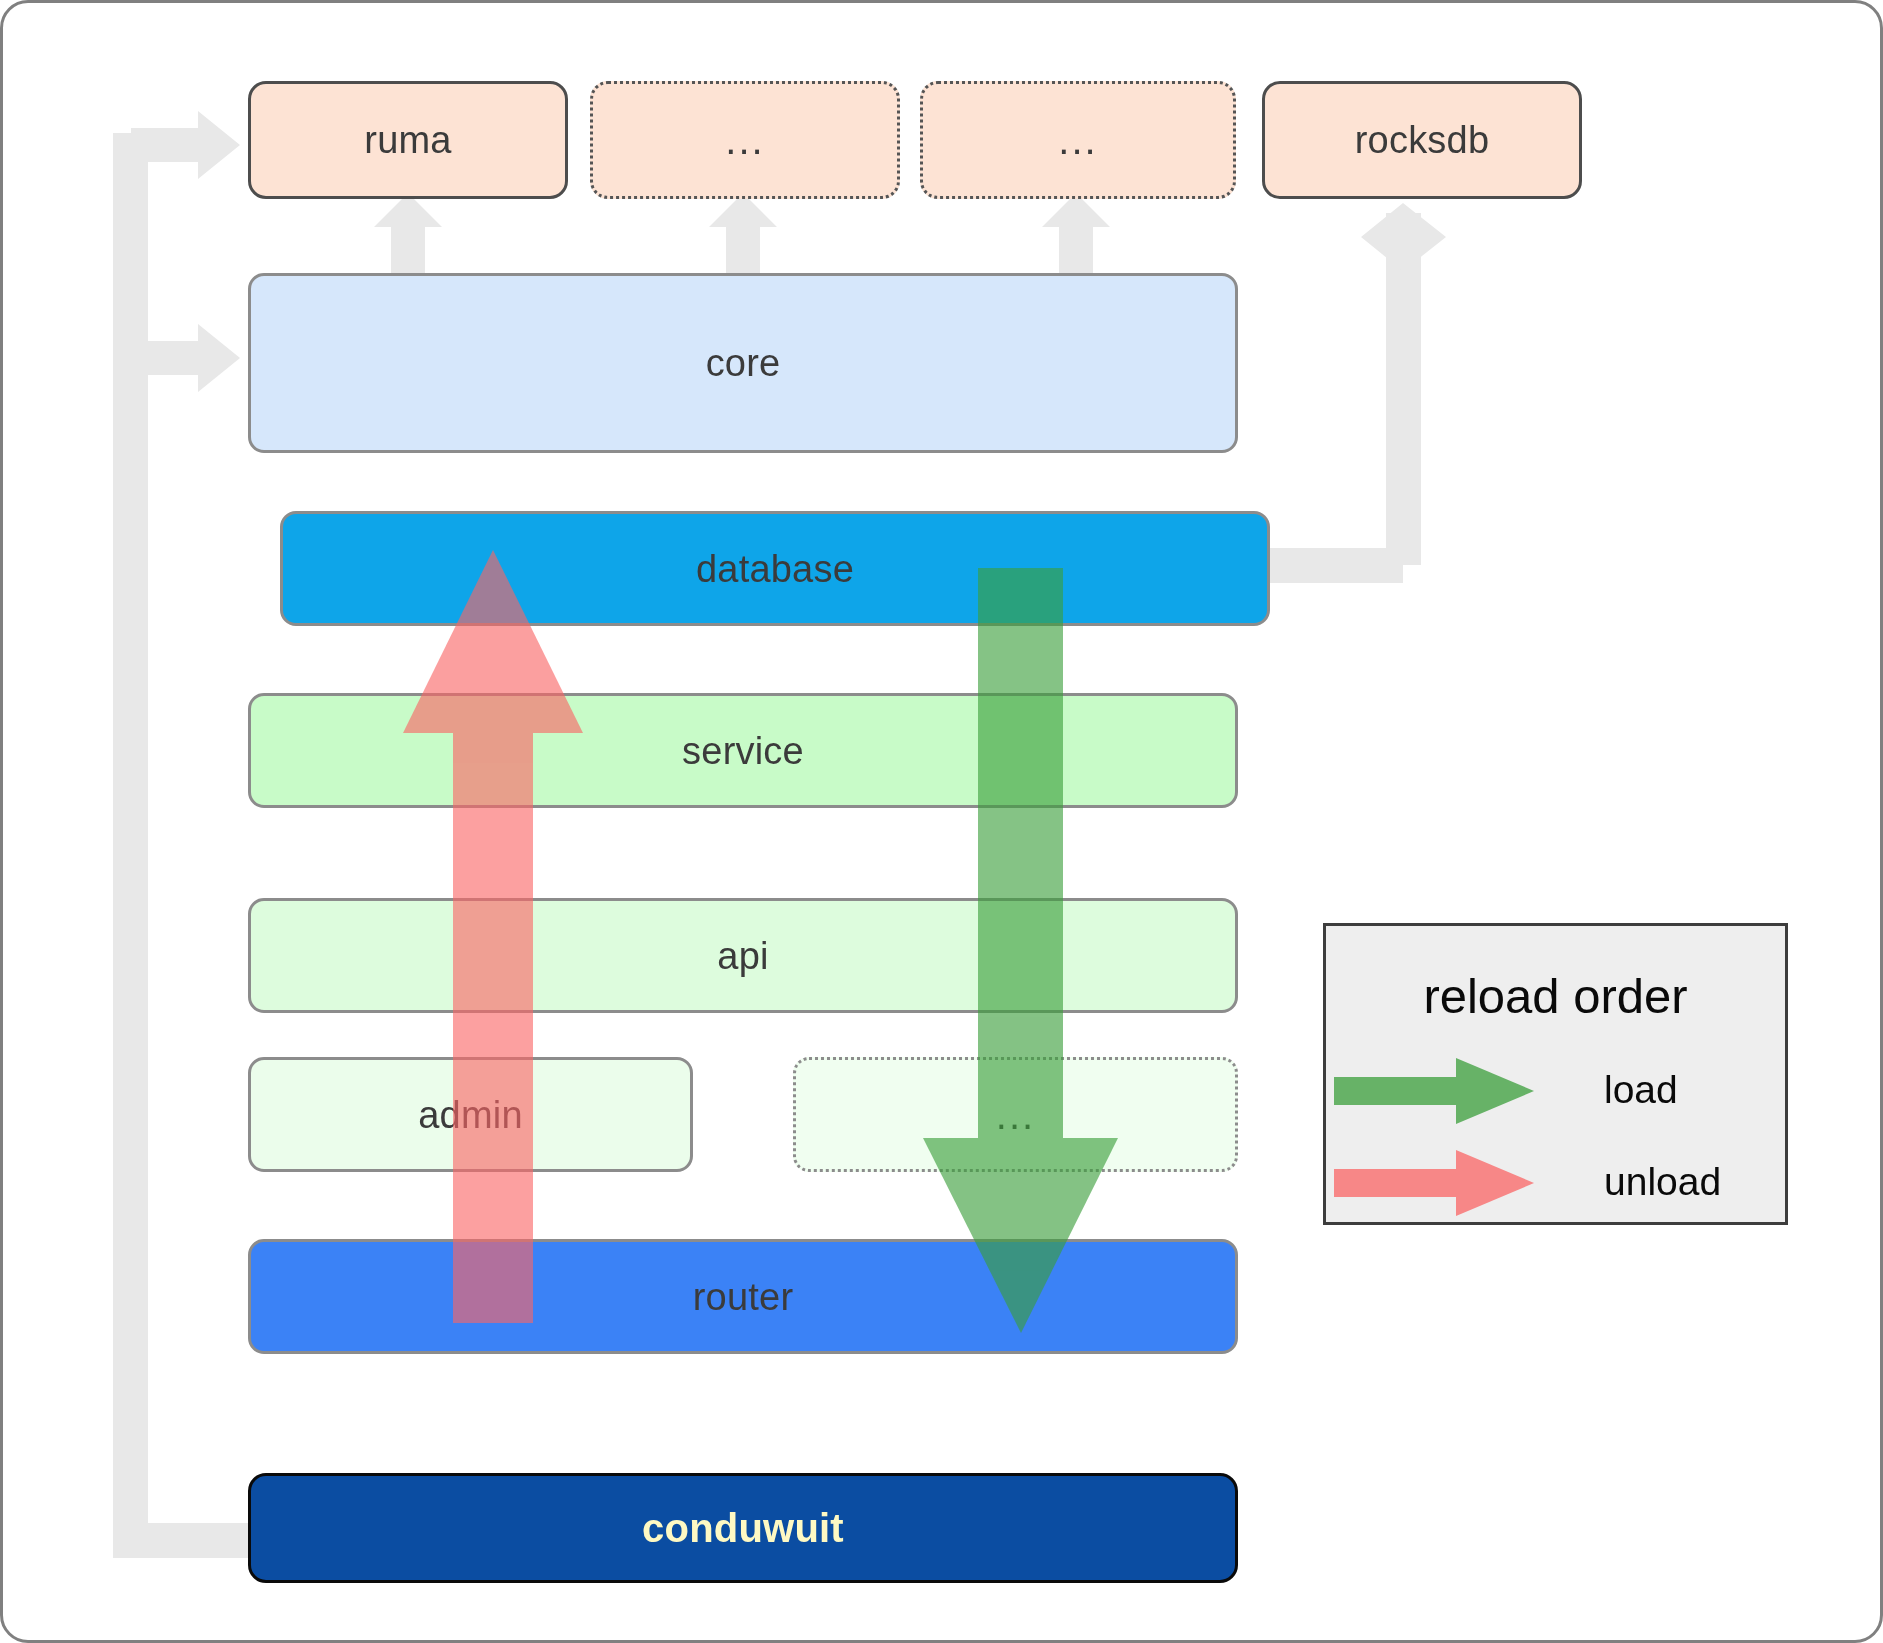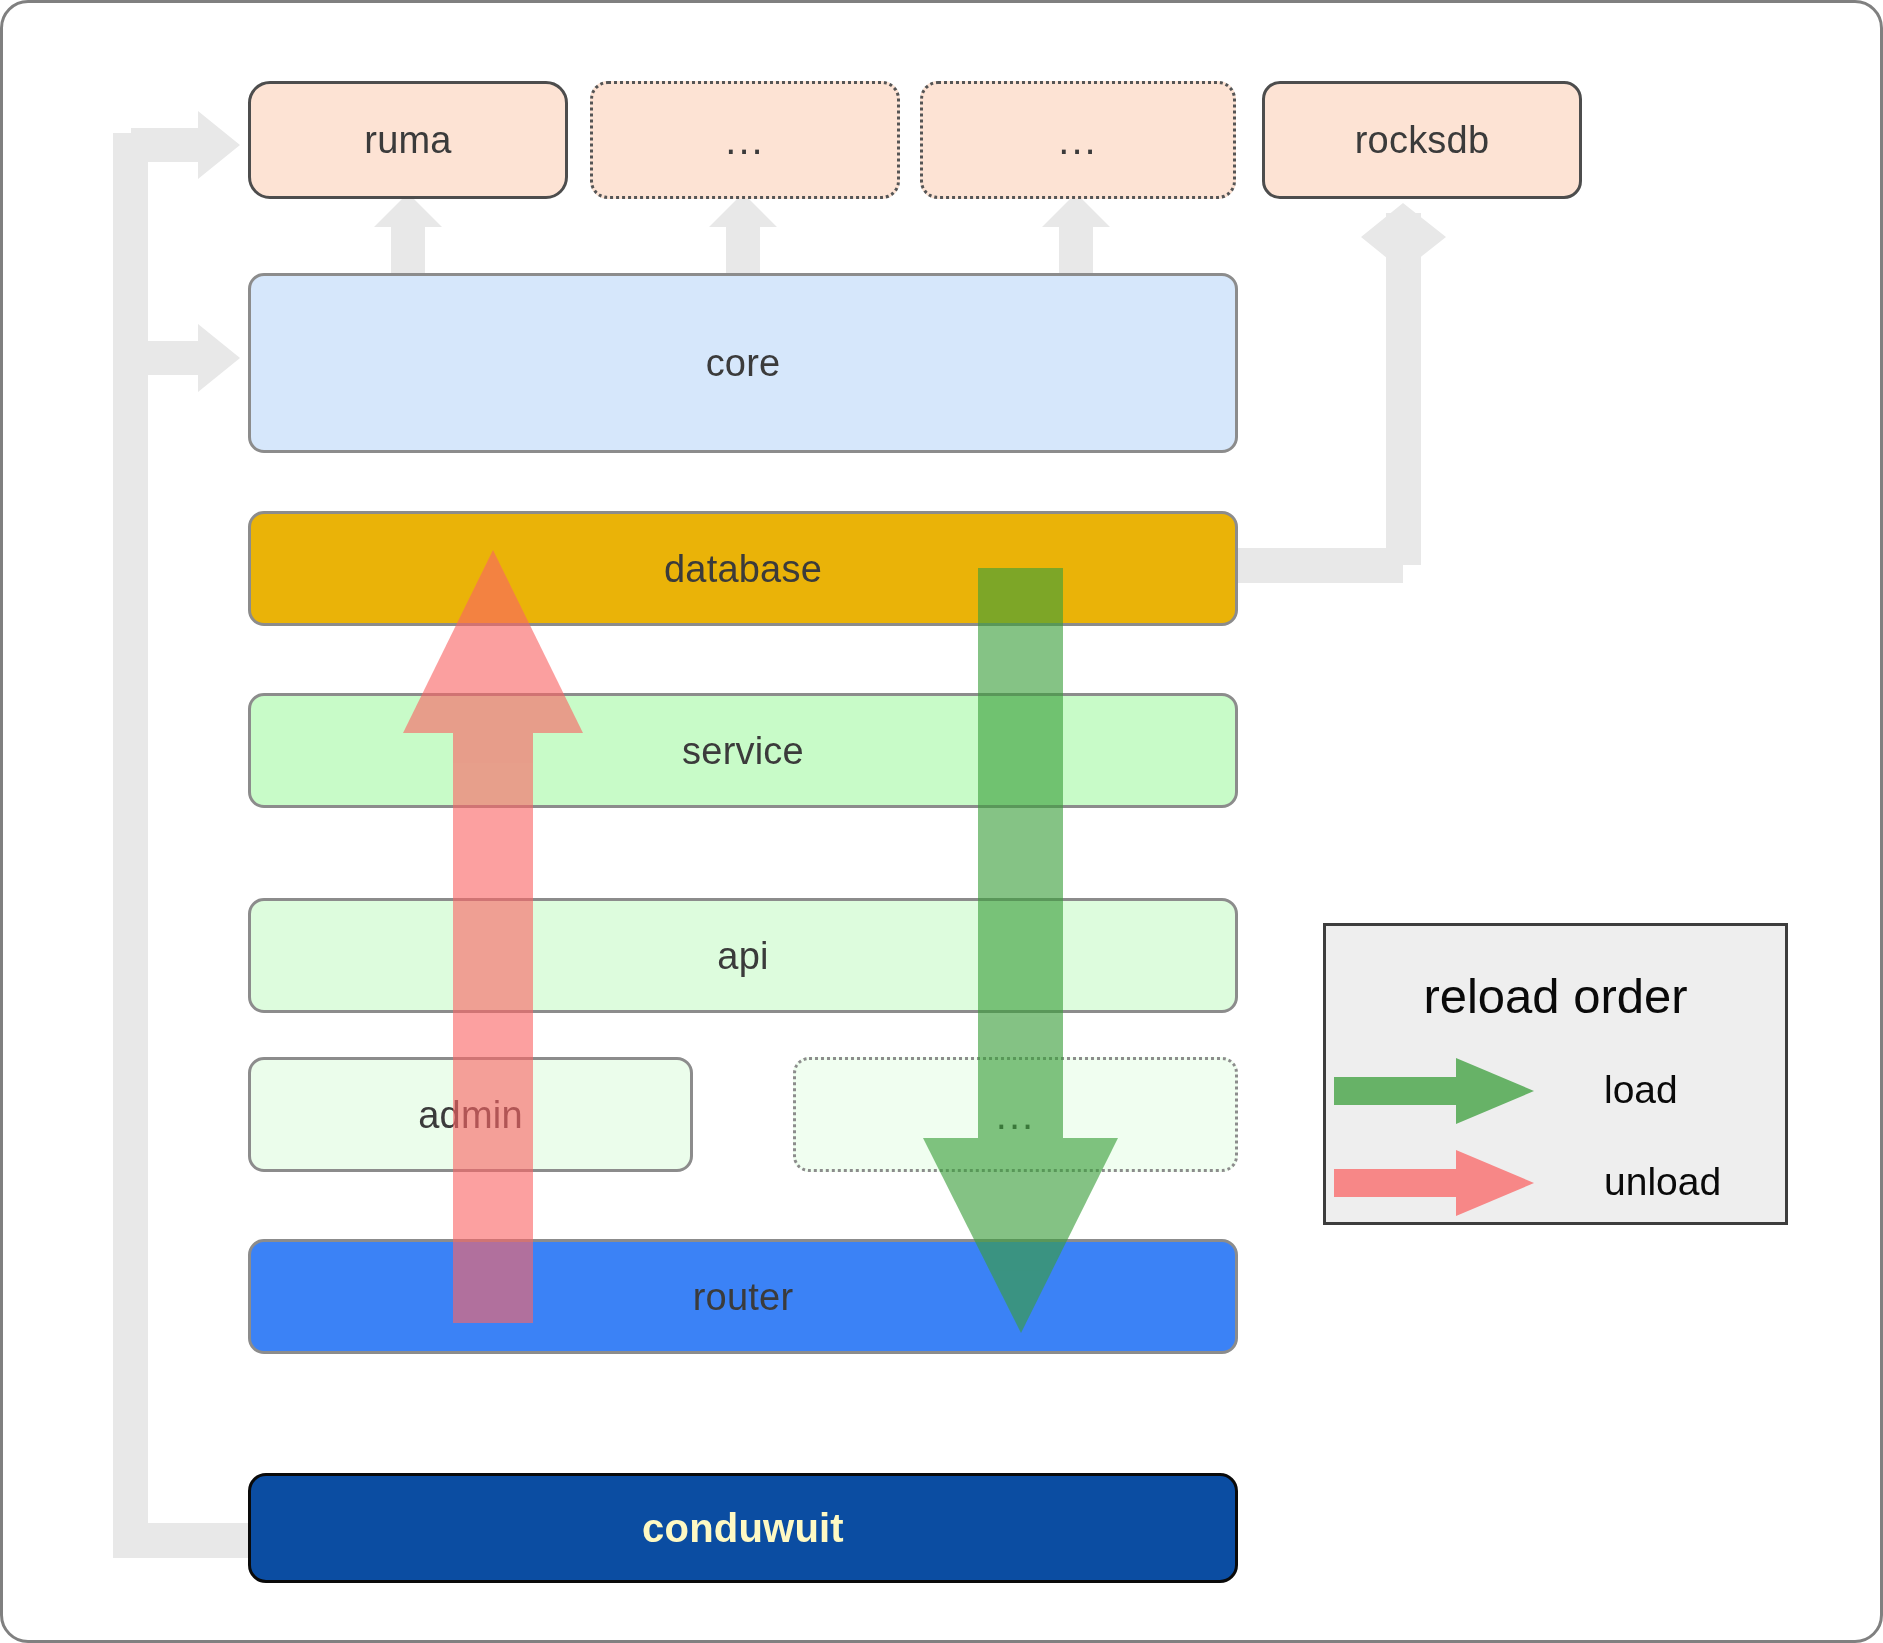--- a/index.html
+++ b/index.html
@@ -52,21 +52,21 @@
   }
 
   
   .layer{
     border:3px solid #8c8c8c;
     border-radius:16px;
   }
   .layer.dashed{border:3px dotted #8c8c8c;}
 
   .c-core{background:#d6e7fb;}
-  .c-database{background:#eab308;}
+  .c-database{background:#0ea5e9;margin-left:32px;}
   .c-service{background:#c8fbc8;}
   .c-api{background:#ddfcdd;margin-top:23px;}
   .c-admin{background:#ebfdeb;}
   .c-dots{background:#f0fef0;}
   .c-router{background:#3b82f6;}
 
   .node.root{
     background:#0b4da2;
     border:3px solid #0a0a0a;
     border-radius:18px;
@@ -129,21 +129,21 @@
       <path d="M723 270 L723 224 L706 224 L740 190 L774 224 L757 224 L757 270 Z"></path>
       <path d="M1056 270 L1056 224 L1039 224 L1073 190 L1107 224 L1090 224 L1090 270 Z"></path>
 
       <path d="M1232 545 L1400 545 L1400 580 L1232 580 Z"></path>
       <path d="M1383 562 L1418 562 L1418 245 L1383 245 Z"></path>
       <path d="M1400 255 L1400 268 L1358 234 L1400 200 L1443 234 L1400 268 Z"></path>
       <path d="M1383 240 L1418 240 L1418 210 L1383 210 Z"></path>
     </g>
   </svg>
 
-  <div class="node dep" style="left:245px;top:78px;width:320px;border-radius:22px;">
+  <div class="node dep" style="left:245px;top:78px;width:320px;">
     <span class="label">ruma</span>
   </div>
 
   <div class="node dep dashed dots" style="left:587px;top:78px;width:310px;">
     <span class="label">...</span>
   </div>
 
   <div class="node dep dashed dots" style="left:917px;top:78px;width:316px;">
     <span class="label">...</span>
   </div>

